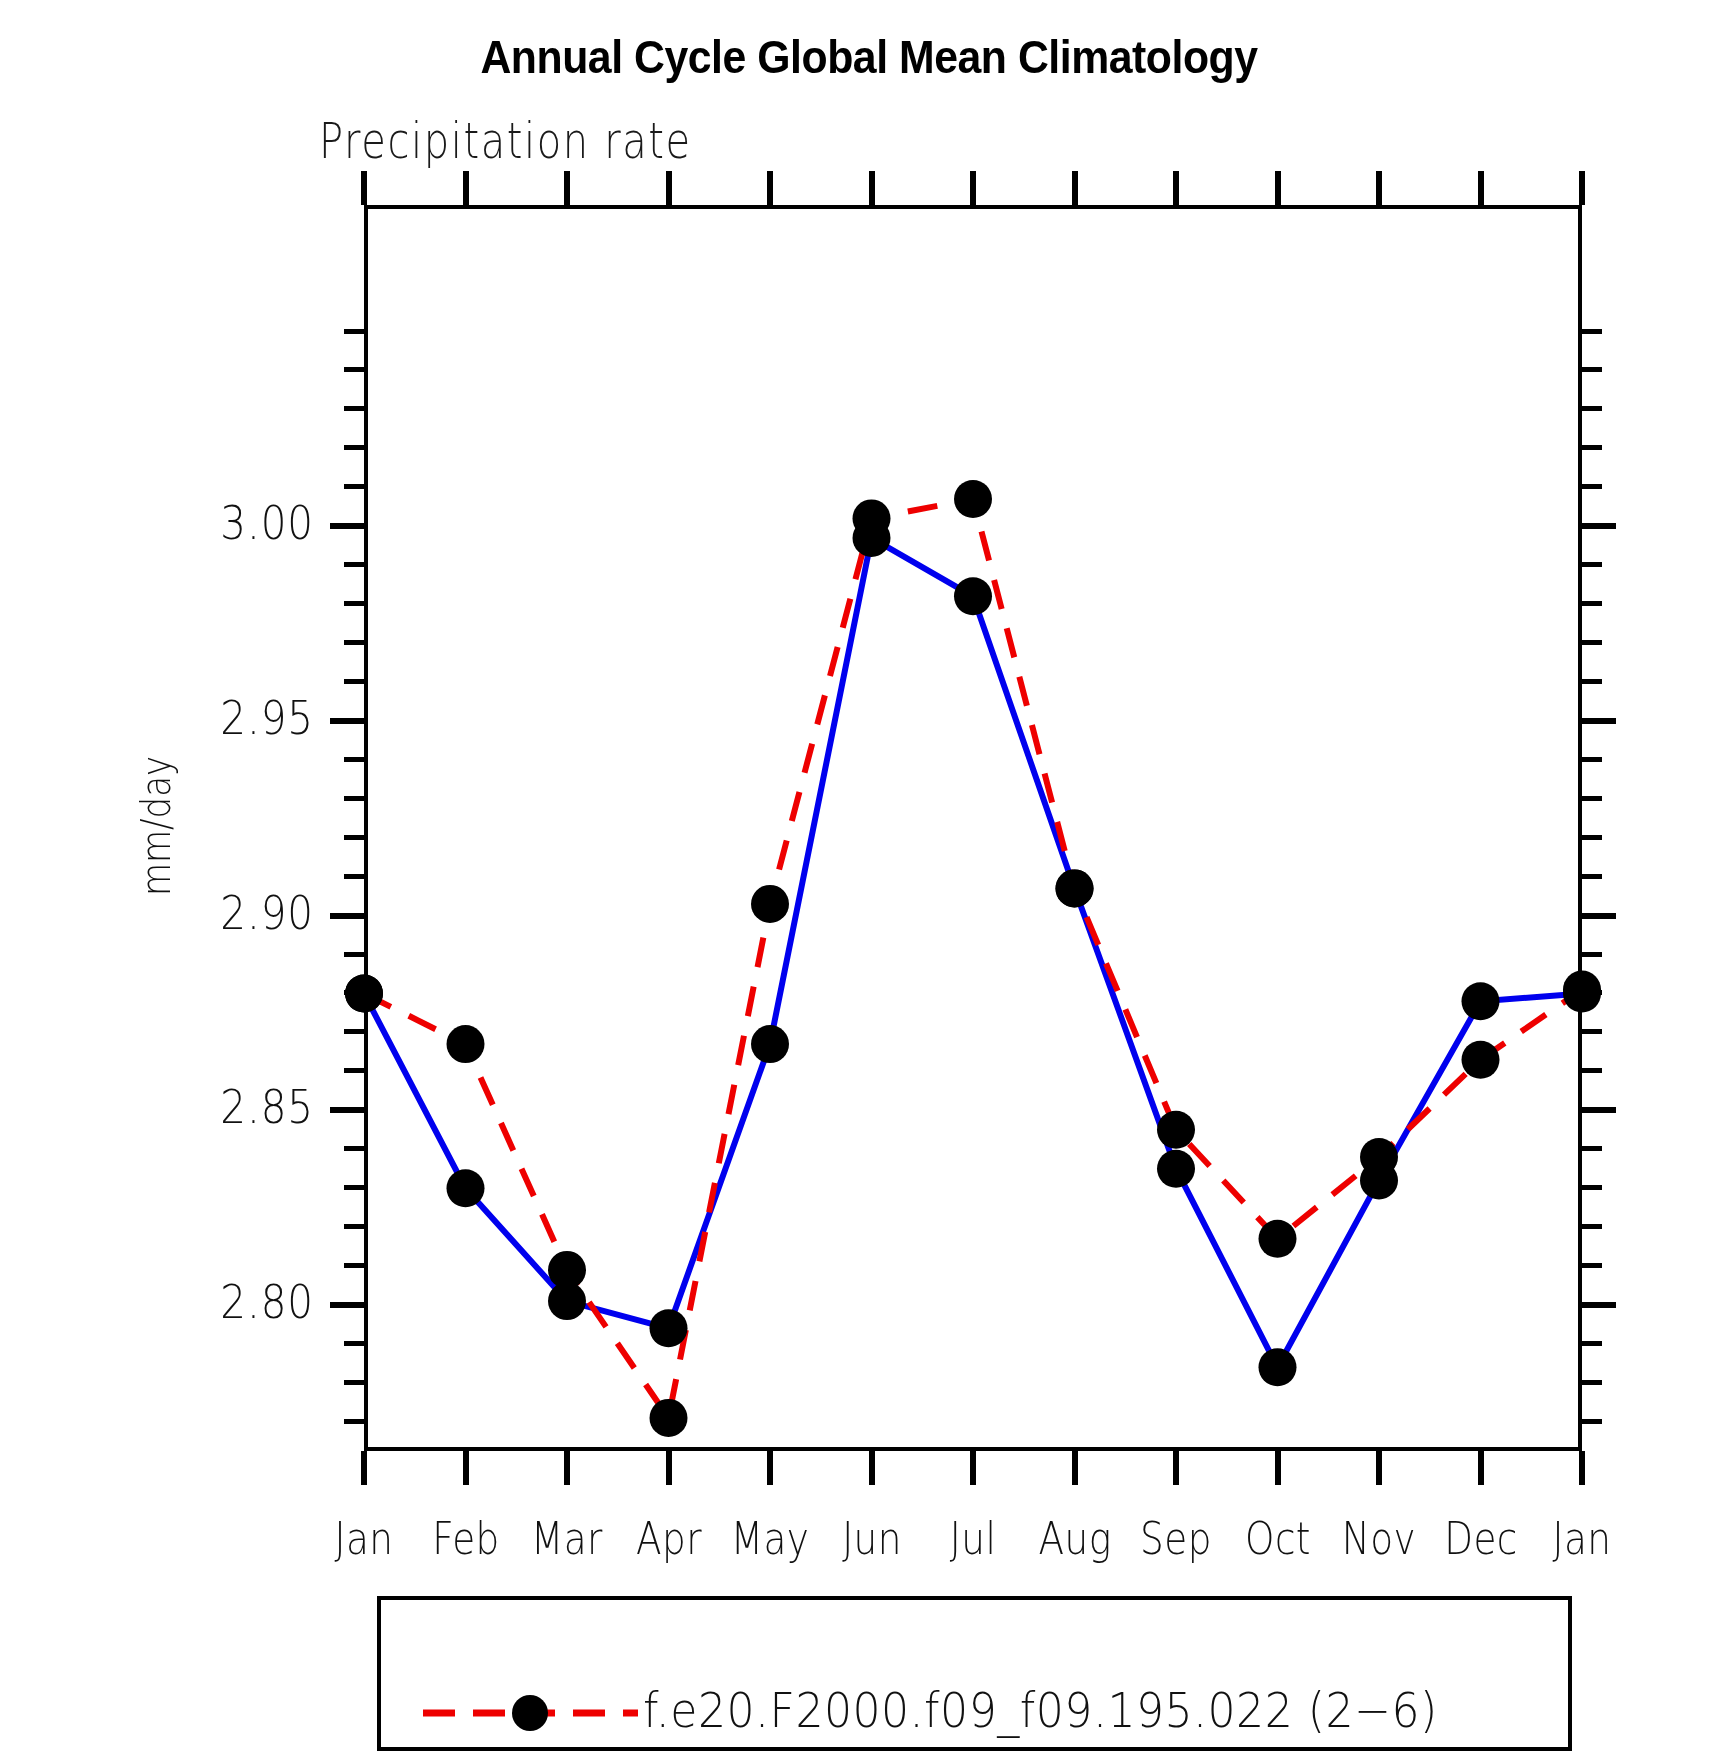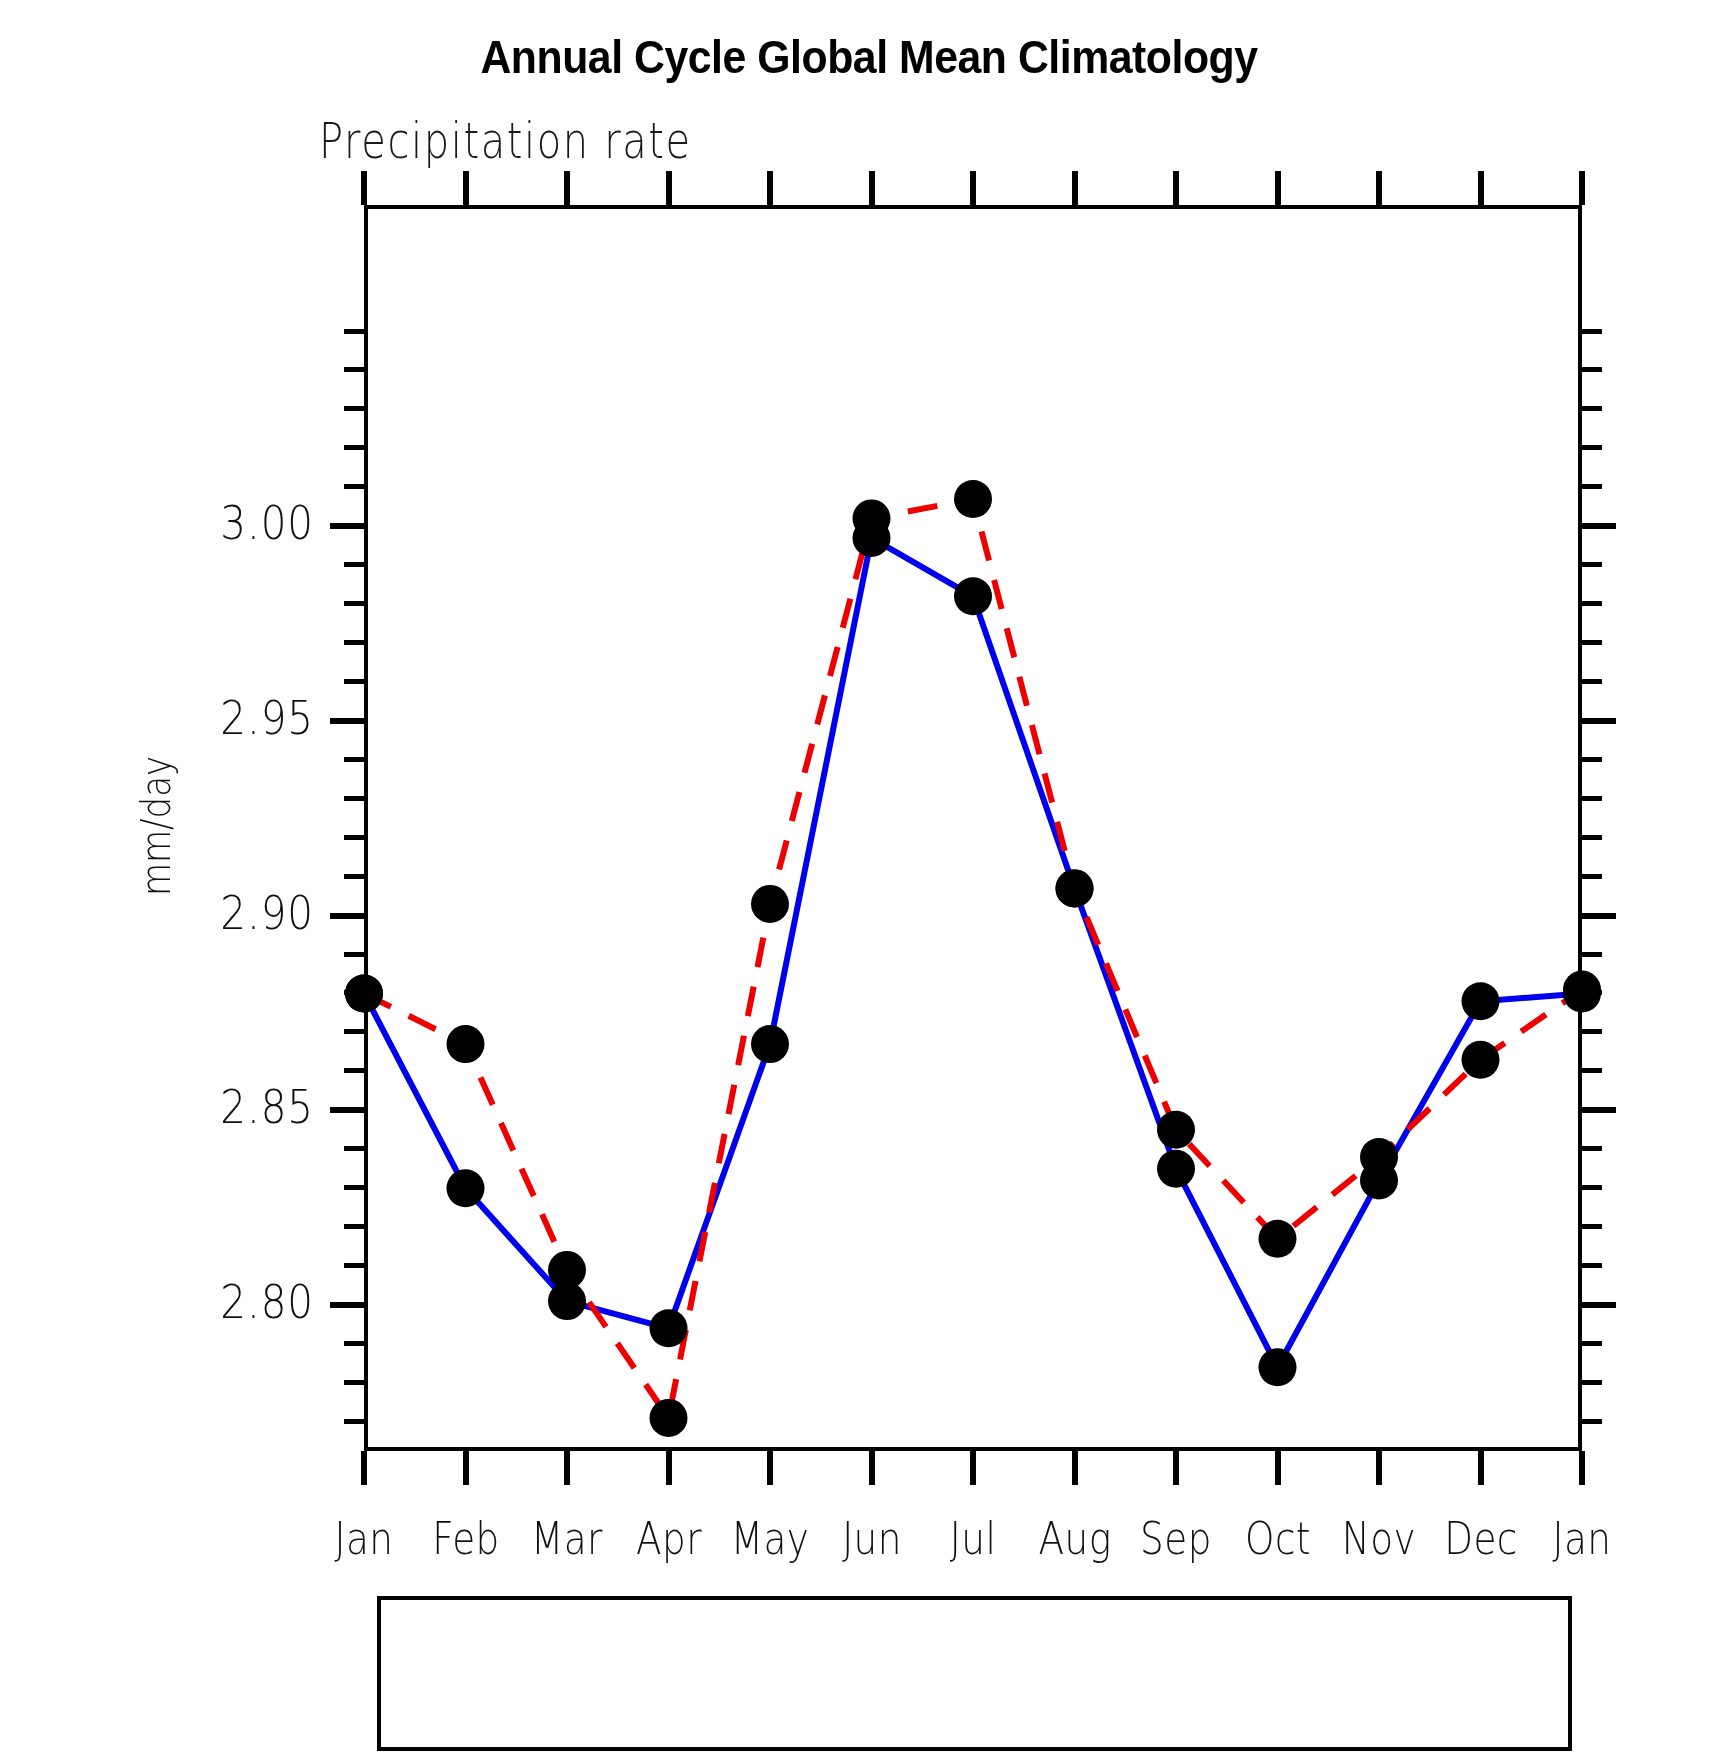--- a/index.html
+++ b/index.html
@@ -210,15 +210,22 @@
       <circle cx="959.0" cy="499.0" r="19" fill="#000"></circle>
       <circle cx="1060.5" cy="888.4" r="19" fill="#000"></circle>
       <circle cx="1162.0" cy="1129.8" r="19" fill="#000"></circle>
       <circle cx="1263.5" cy="1238.8" r="19" fill="#000"></circle>
       <circle cx="1365.0" cy="1157.0" r="19" fill="#000"></circle>
       <circle cx="1466.5" cy="1059.7" r="19" fill="#000"></circle>
       <circle cx="1568.0" cy="989.6" r="19" fill="#000"></circle>
     </svg>
 
   <div id="legend">
+    <div class="legrow" style="top:78px">
+      <svg class="legsample" width="215" height="70" viewBox="0 0 215 70">
+        <line x1="0" y1="35" x2="215" y2="35" stroke="#ee0000" stroke-width="7" stroke-dasharray="32 18"></line>
+        <circle cx="107" cy="35" r="18" fill="#000"></circle>
+      </svg>
+      <div class="legtext">f.e20.F2000.f09_f09.195.022 (2−6)</div>
+    </div>
   </div>
 
 </div>
 
 </body></html>

